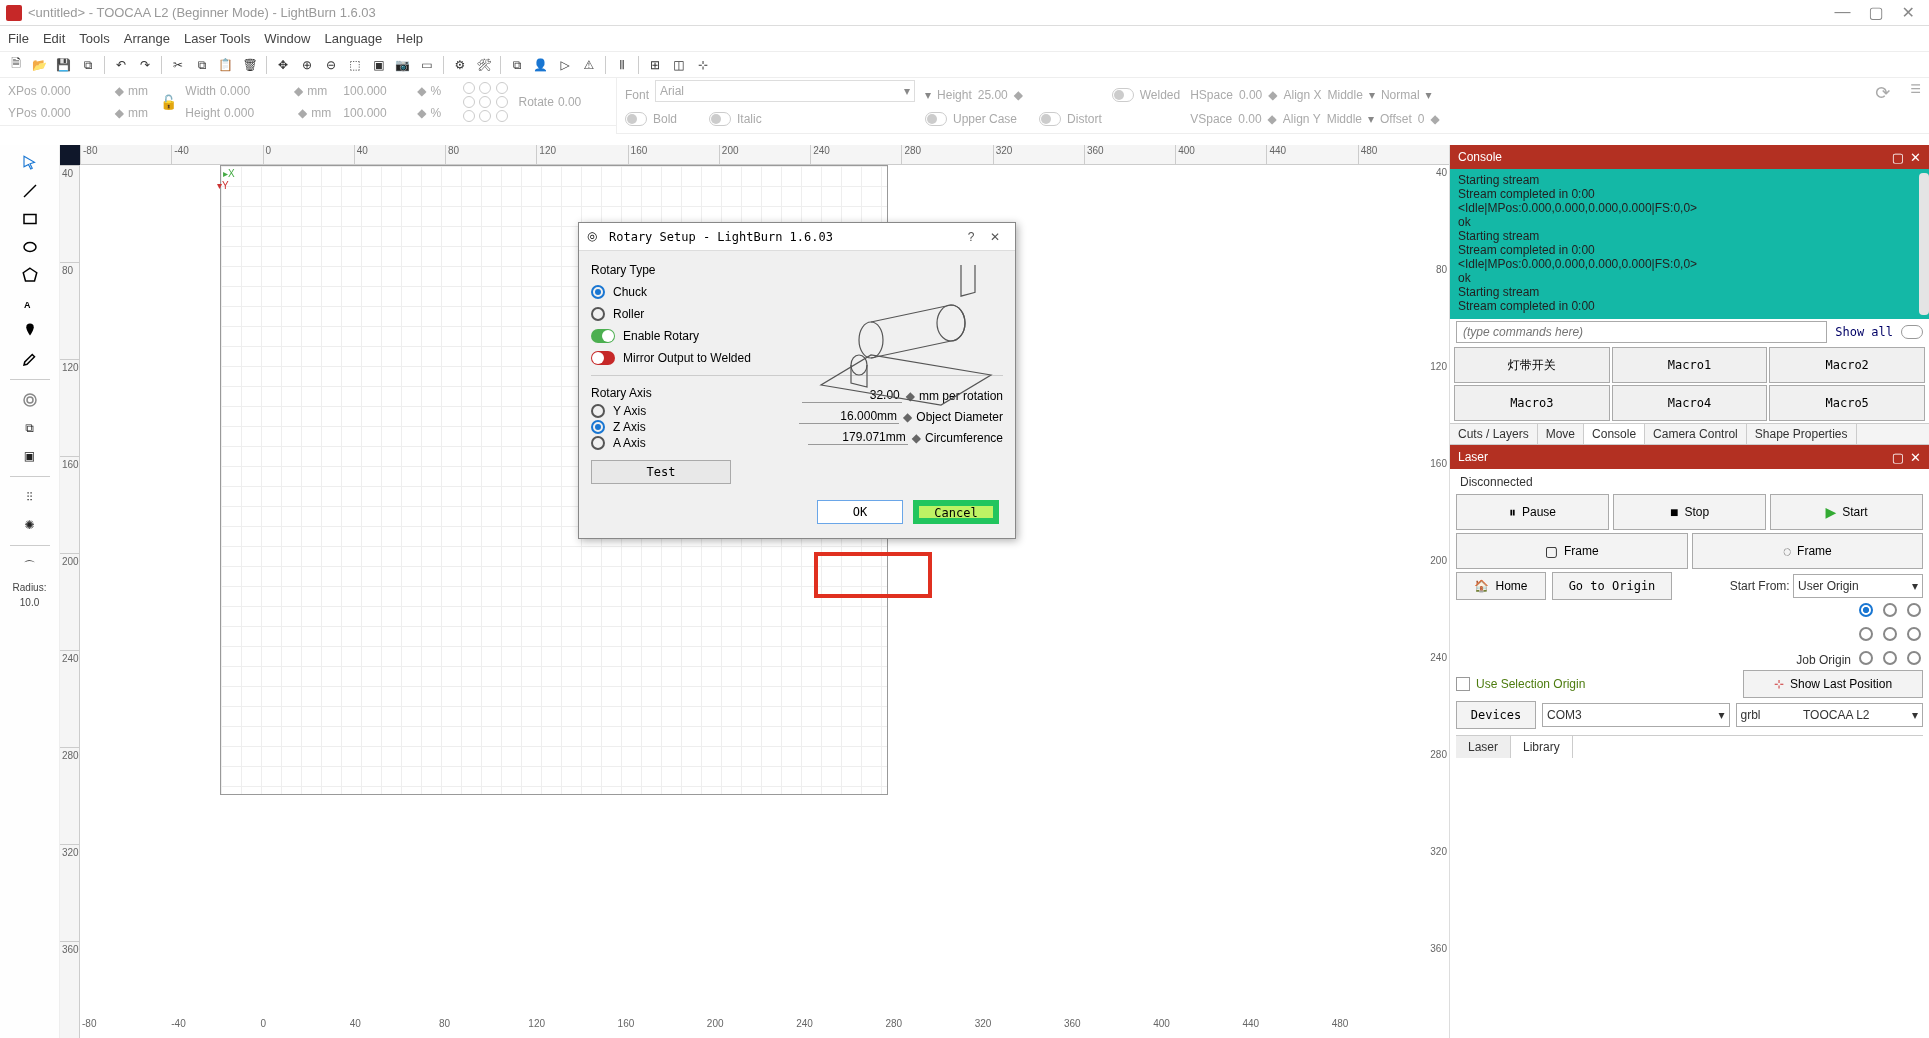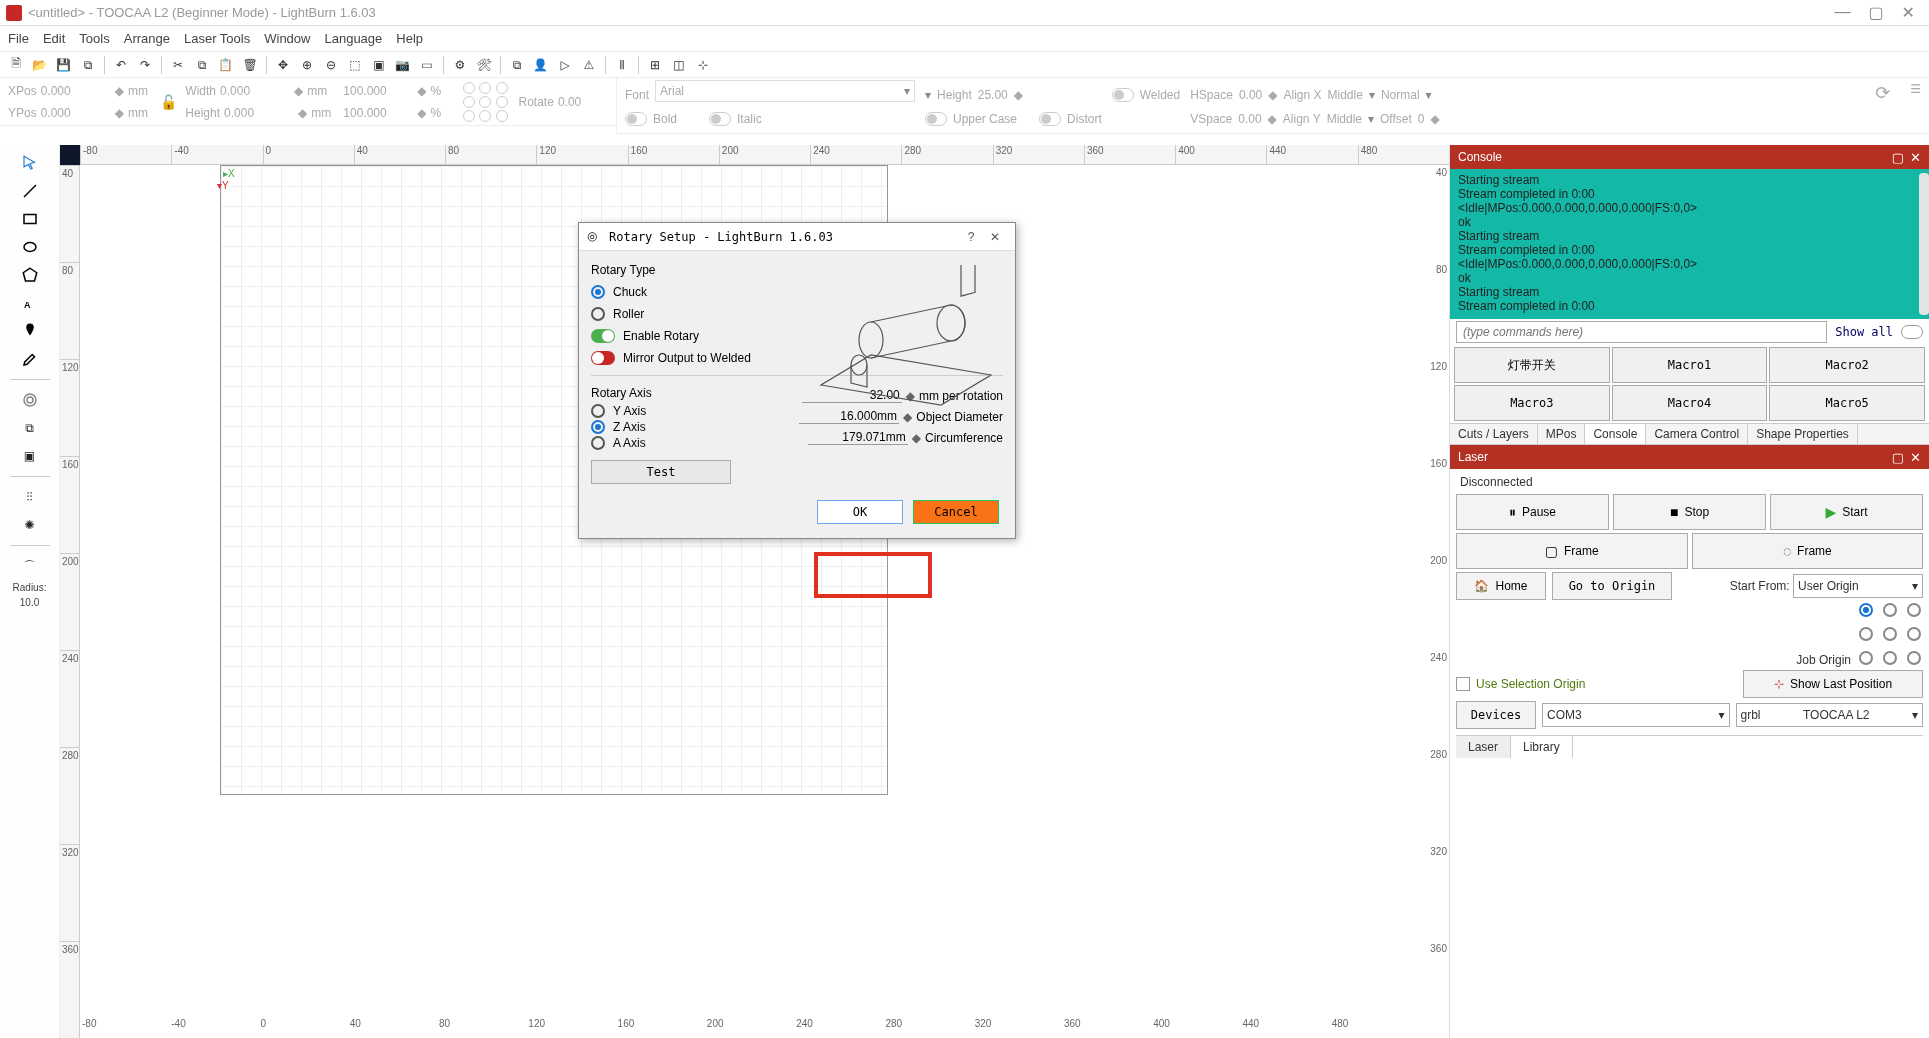--- a/index.html
+++ b/index.html
@@ -117,21 +117,21 @@
 .dialog-body .toggle.off::after { left: 1px; }
 .dialog-body .axis-box { border-top: 1px solid #ccc; margin-top: 10px; padding-top: 6px; display: flex; gap: 10px; }
 .dialog-body .axis-left { flex: 0 0 140px; }
 .dialog-body .axis-right { flex: 1; }
 .dialog-body .num-row { display: flex; align-items: center; justify-content: flex-end; gap: 4px; margin: 6px 0; }
 .dialog-body .num-row .num { width: 100px; text-align: right; border-bottom: 1px solid #999; padding: 0 2px; }
 .dialog-body .num-row .spin { color: #666; }
 .dialog-body .test-btn { width: 140px; height: 24px; margin-top: 8px; background: #e8e8e8; border: 1px solid #aaa; font-family: monospace; }
 .dialog-body .illus { position: absolute; right: 14px; top: 42px; width: 200px; height: 150px; }
 .dialog-foot { display: flex; justify-content: flex-end; gap: 10px; padding: 8px 16px 14px; }
-.dialog-foot button { width: 86px; height: 24px; border: 1px solid #22c55e; background: #f97316; font-family: monospace; }
+.dialog-foot button { width: 86px; height: 24px; border: 6px solid #22c55e; background: #bef264; font-family: monospace; }
 .dialog-foot button.ok { border: 1px solid #6aa6e8; background: #fff; }
 .highlight-box { position: absolute; border: 4px solid #e03020; pointer-events: none; }
 
 .scrollbar-stub { position: absolute; right: 0; top: 4px; bottom: 4px; width: 10px; background: #e4e4e4; border-radius: 4px; }
 </style>
 </head>
 <body>
 
 <div class="titlebar">
   <span class="app-icon"></span>
@@ -470,21 +470,21 @@
   <div class="macro-grid">
     <button>灯带开关</button>
     <button>Macro1</button>
     <button>Macro2</button>
     <button>Macro3</button>
     <button>Macro4</button>
     <button>Macro5</button>
   </div>
   <div class="tabs-row">
     <span>Cuts / Layers</span>
-    <span>MPos</span>
+    <span>Move</span>
     <span class="active">Console</span>
     <span>Camera Control</span>
     <span>Shape Properties</span>
   </div>
 
   <div class="panel-head">
     <span>Laser</span>
     <span class="spacer"></span>
     <span class="pbtn">▢</span>
     <span class="pbtn">✕</span>

